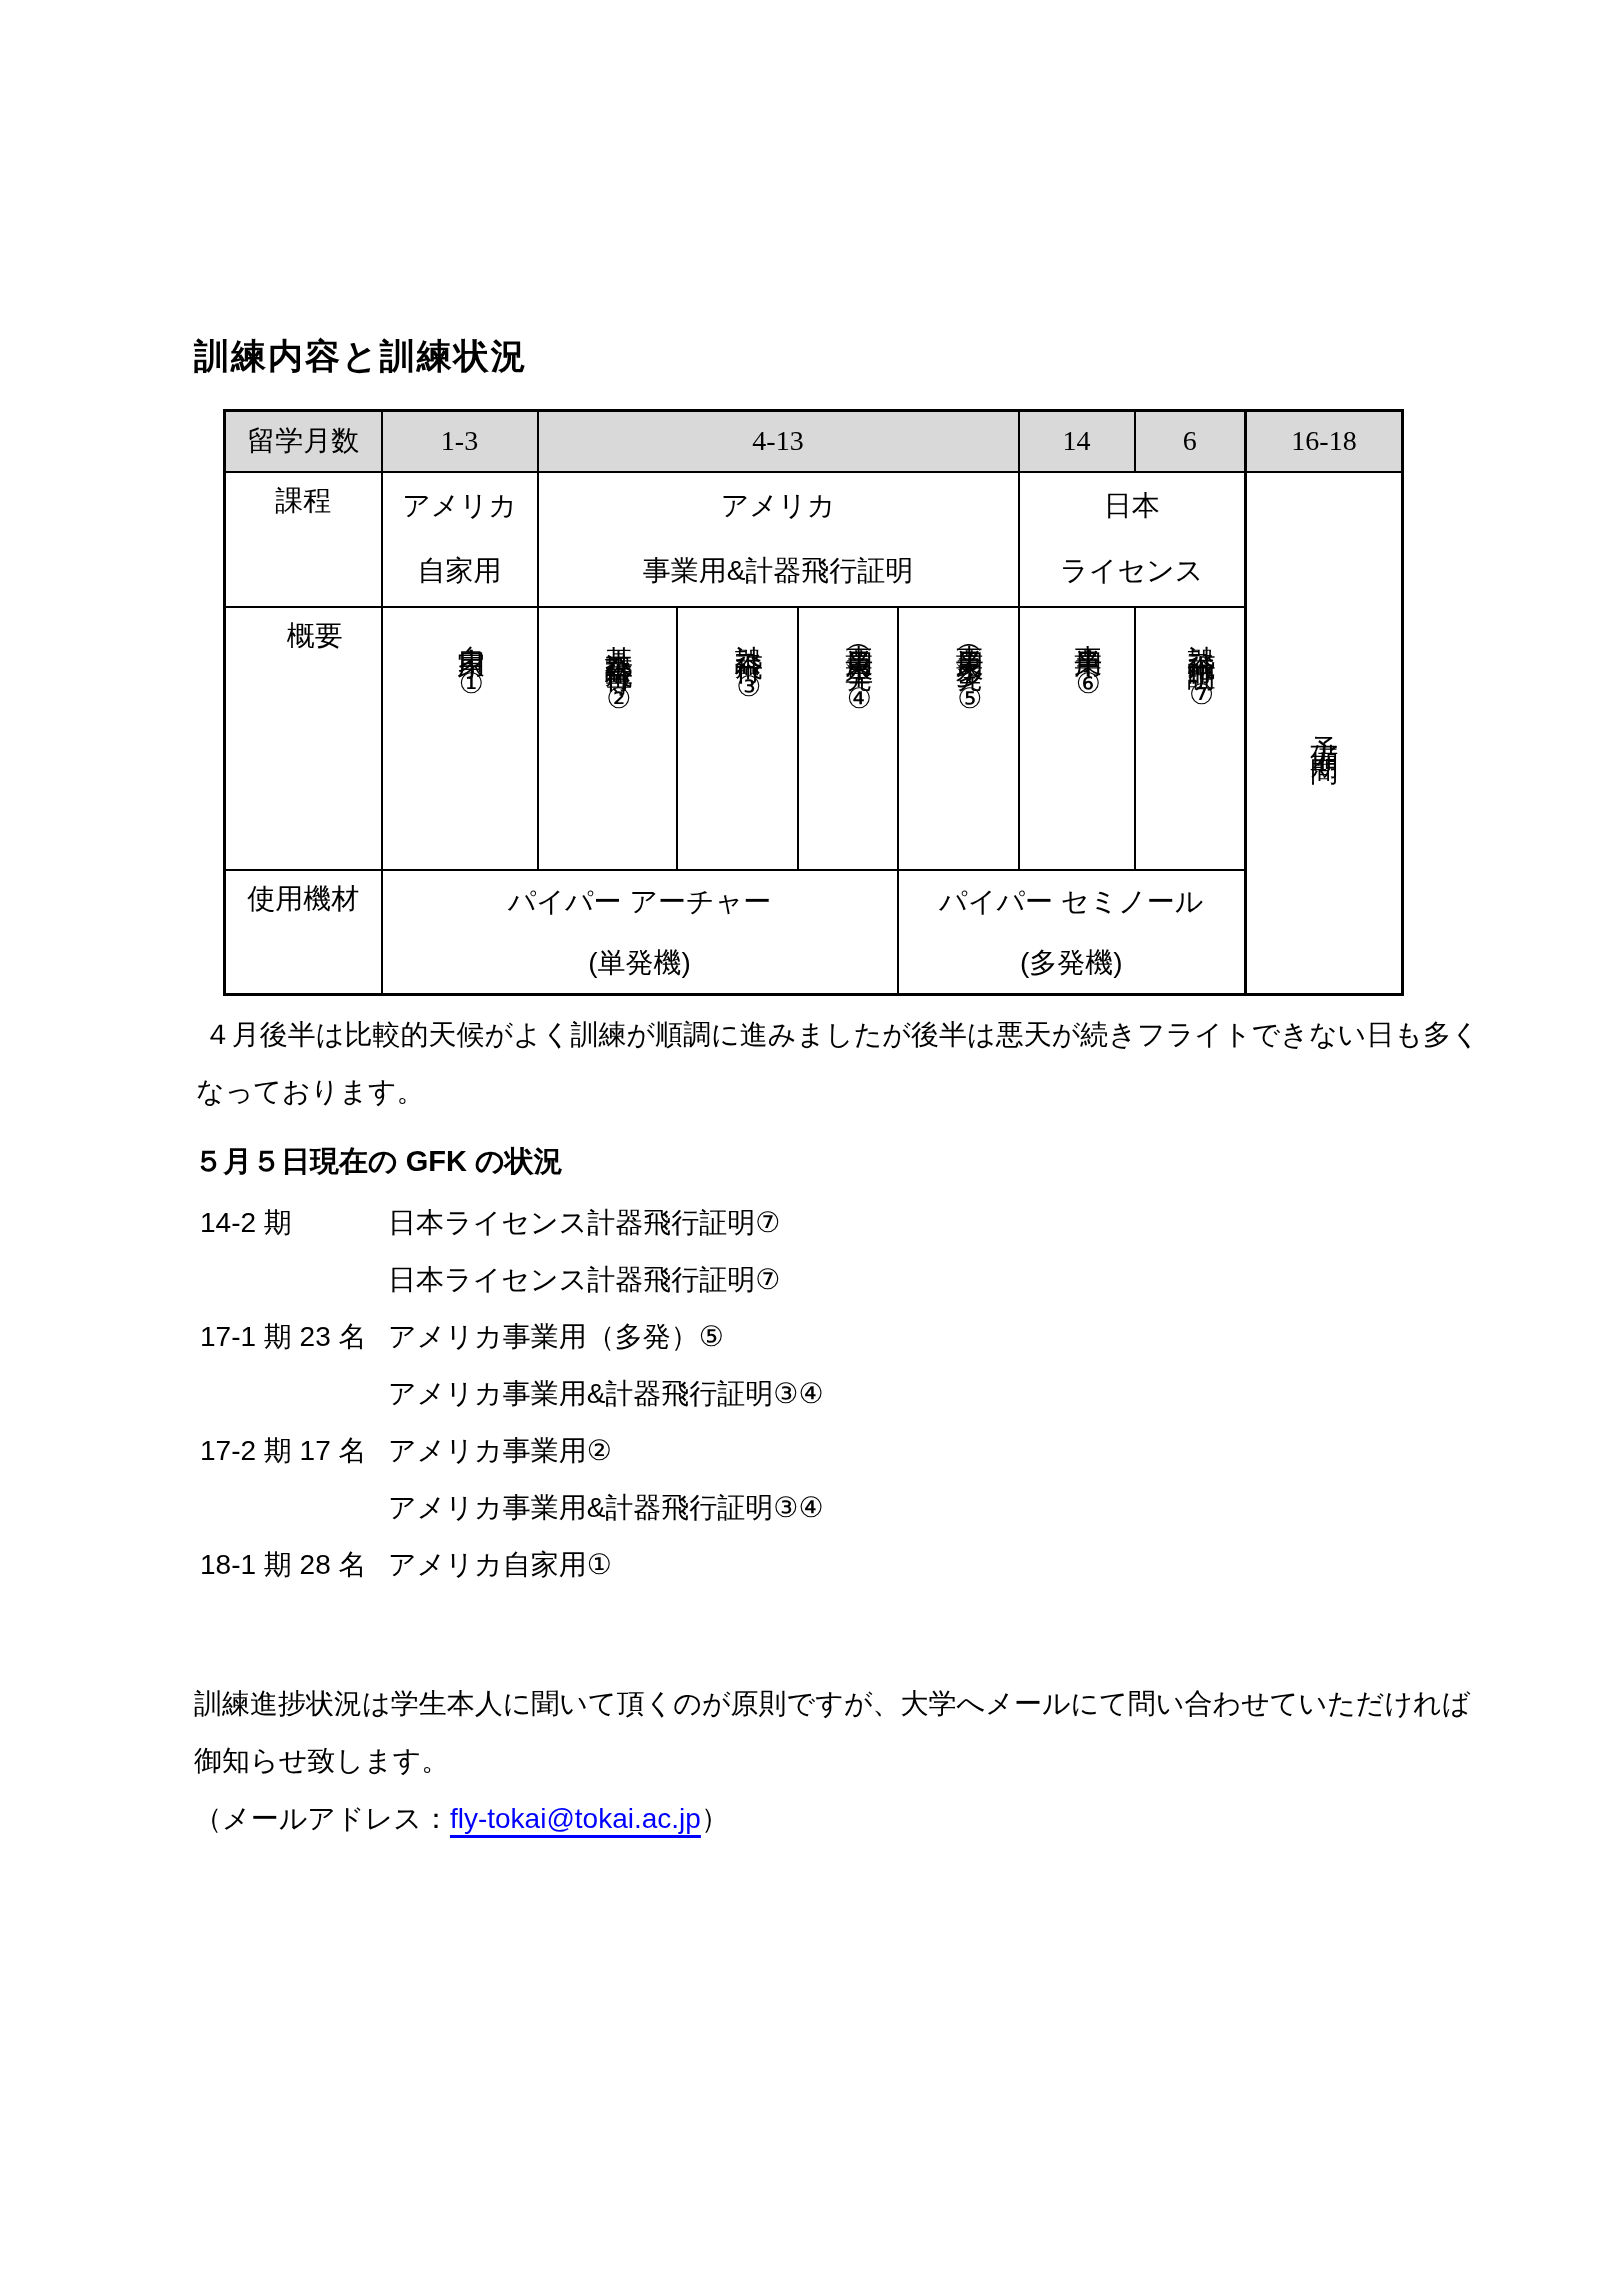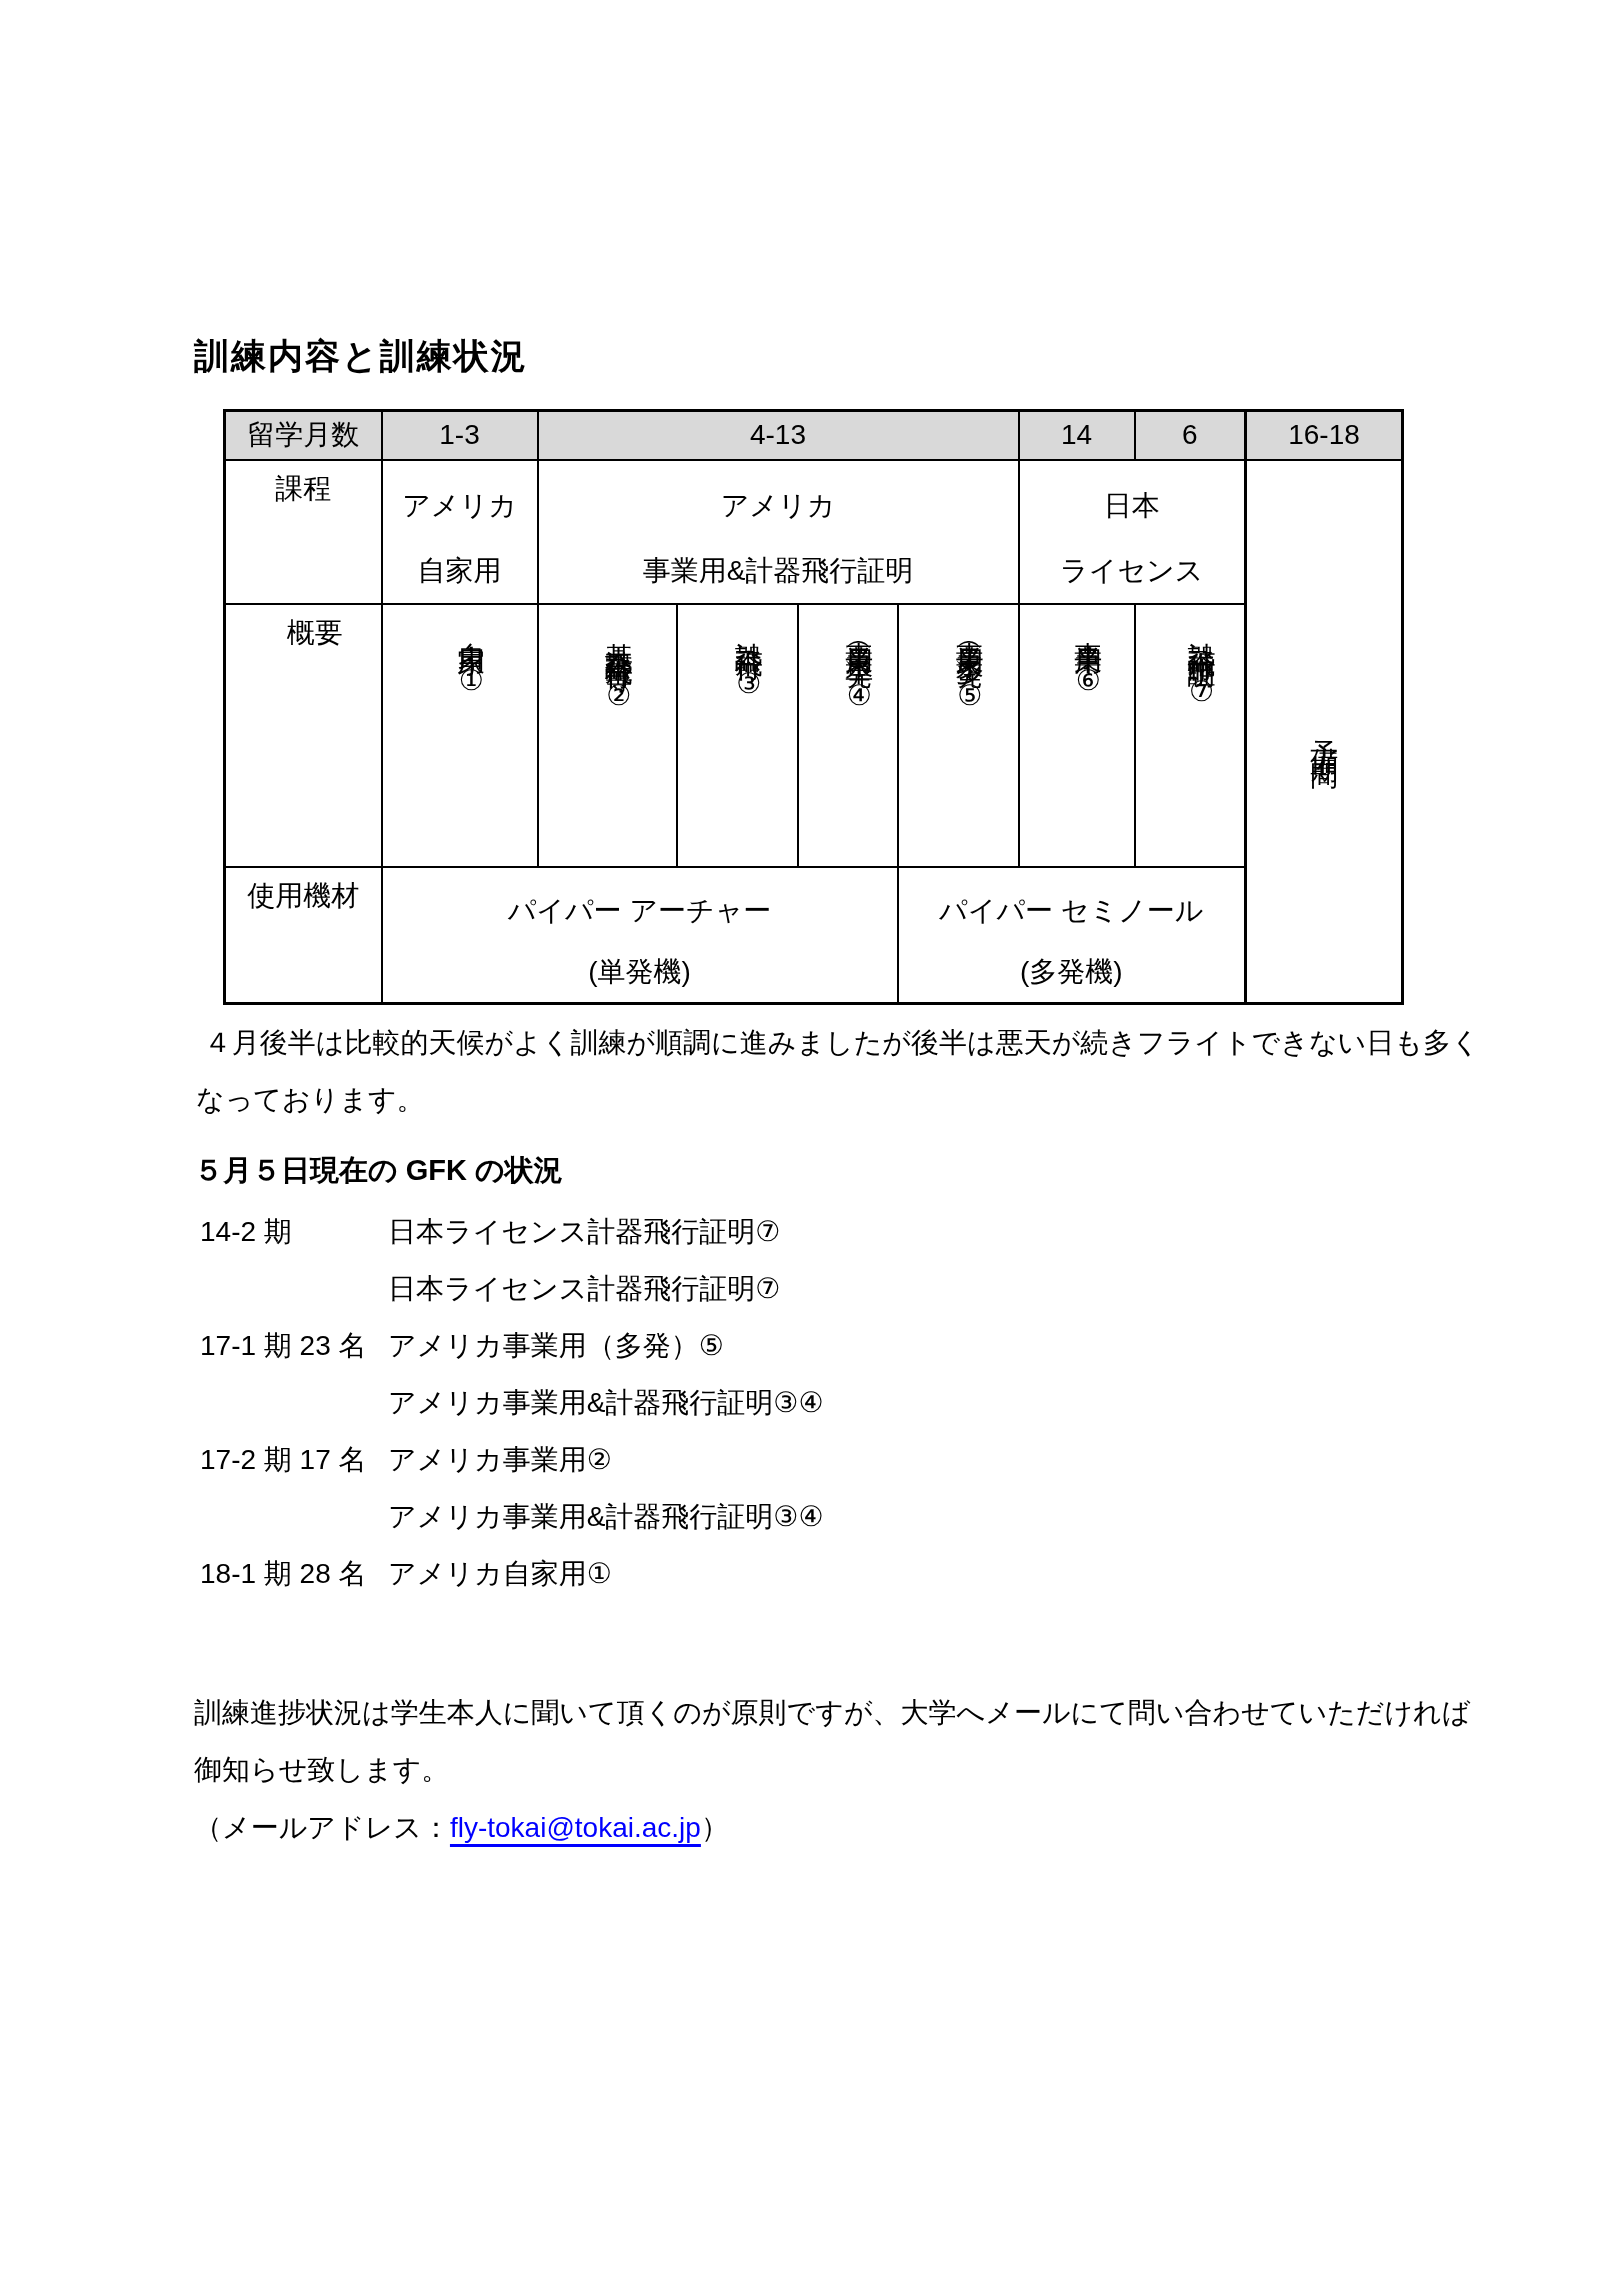--- a/index.html
+++ b/index.html
@@ -37,28 +37,29 @@
     border-top: 2.9px solid #000;
     border-bottom: 2.9px solid #000;
     border-left: 2px solid #000;
     border-right: 2px solid #000;
     padding: 0;
     text-align: center;
     font-weight: normal;
   }
   table.training th {
     background: var(--header-bg, #d9d9d9);
-    height: 49px;
+    height: 61px;
     vertical-align: middle;
+    font-family: Liberation Serif, serif;
   }
   .bl-thick { border-left: 3.9px solid #000 !important; }
 
   tr.row-course td { height: 135px; vertical-align: top; }
   tr.row-course .cell-line { line-height: 65px; }
-  tr.row-course td, tr.row-equipment td { padding-top: 12px; }
+  tr.row-course td, tr.row-equipment td { padding-top: 0; }
 
   tr.row-overview td { height: 263px; vertical-align: top; padding-left: 23px; }
   .vtext {
     writing-mode: vertical-rl;
     text-orientation: mixed;
     display: inline-block;
     margin-top: 15.7px;
     line-height: 1.2;
     letter-spacing: 3.9px;
   }

